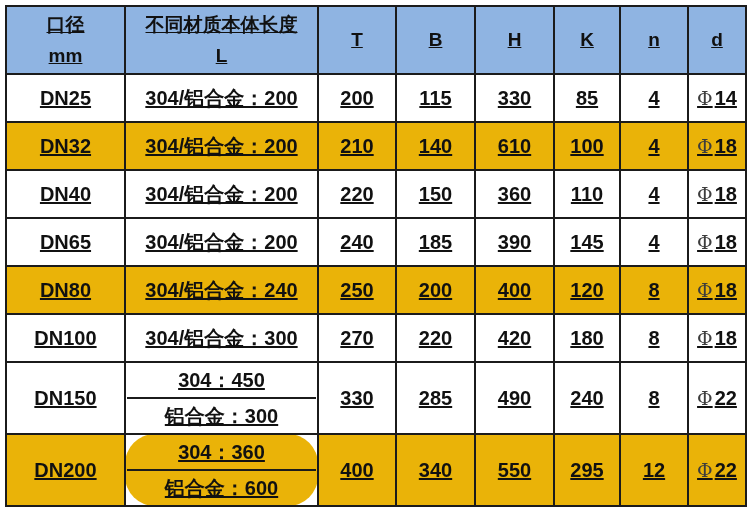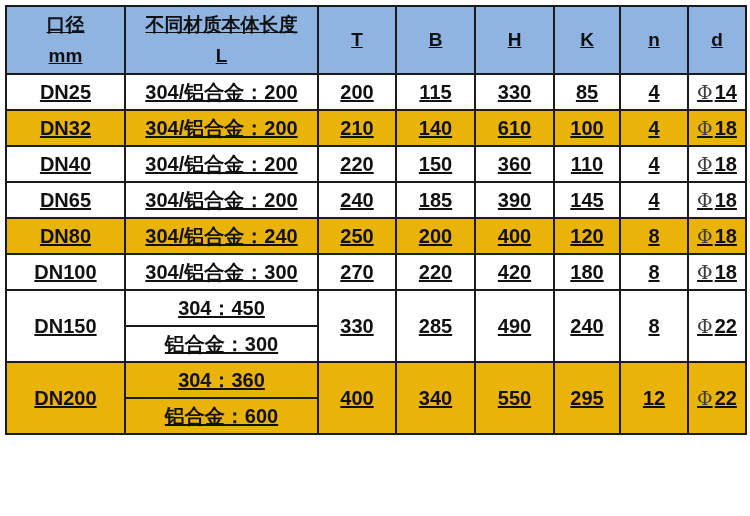--- a/index.html
+++ b/index.html
@@ -33,32 +33,33 @@
     padding: 0;
     overflow: hidden;
   }
   .spec thead th {
     background: #8FB4E2;
     height: 66px;
     font-size: 19px;
     line-height: 1.65;
   }
   .spec tbody tr {
-    height: 36px;
+    height: 48px;
     font-size: 20px;
     background: #ffffff;
   }
   .spec tbody tr.tall {
     height: 72px;
   }
   .spec tbody tr.shaded td {
     background: #eab308;
   }
   td.split-cell {
     padding: 0;
+    border-radius: 30px;
   }
   .split-half {
     height: 34px;
     line-height: 34px;
     box-sizing: content-box;
   }
   .split-half:first-child {
     border-bottom: 2px solid #1b1b1b;
   }
   .phi {

